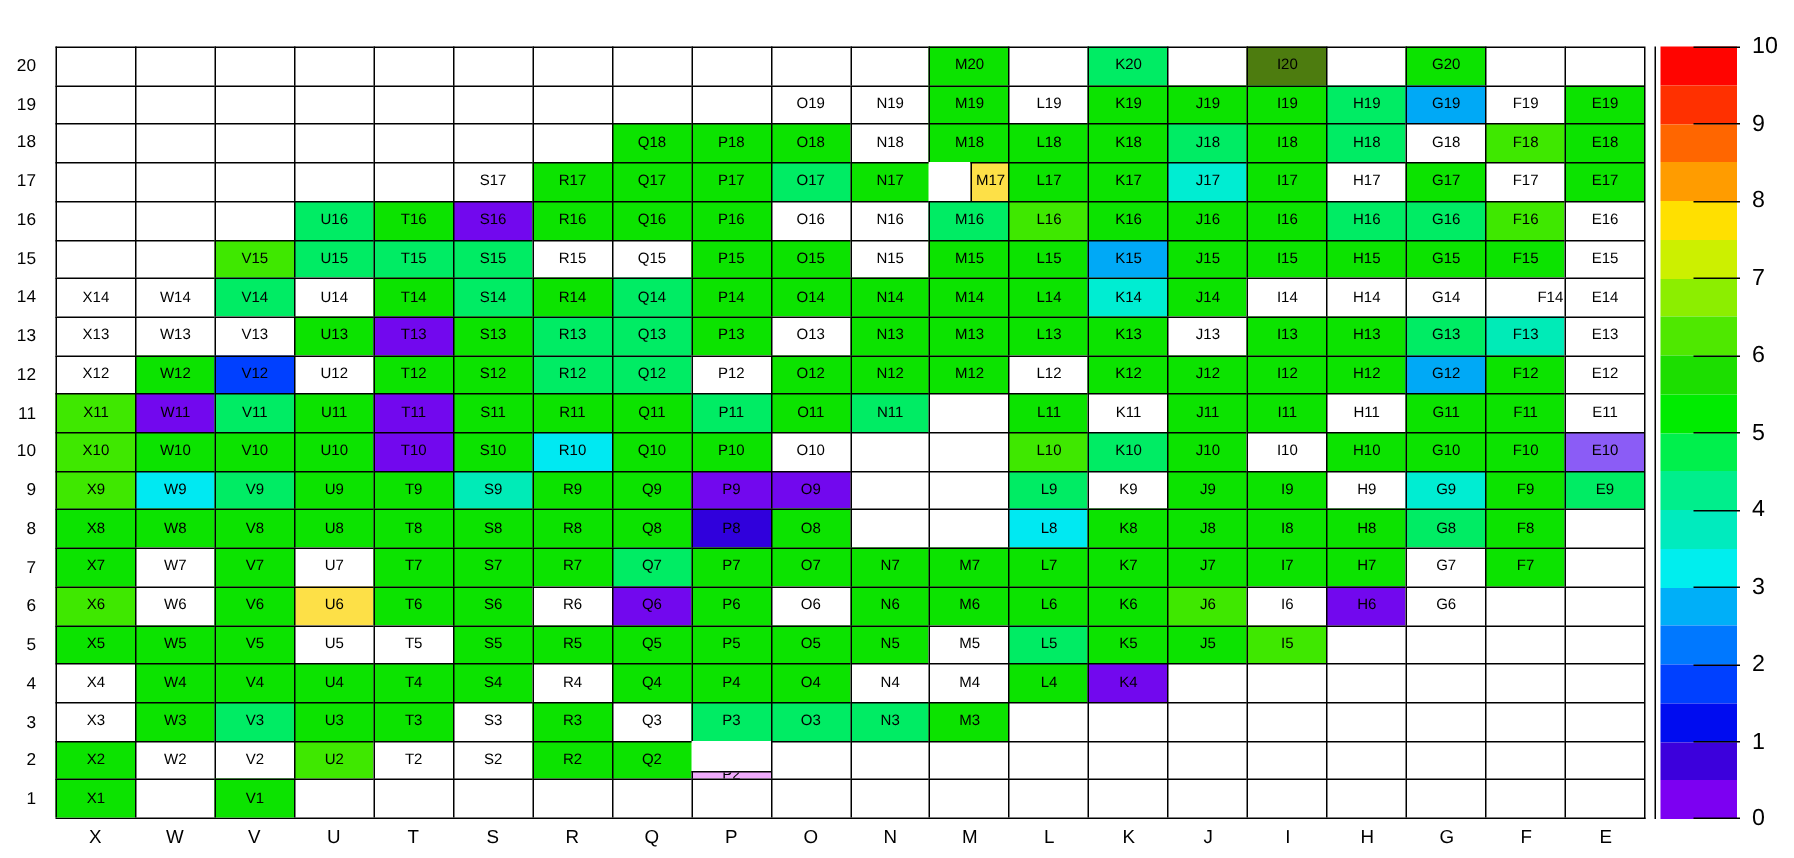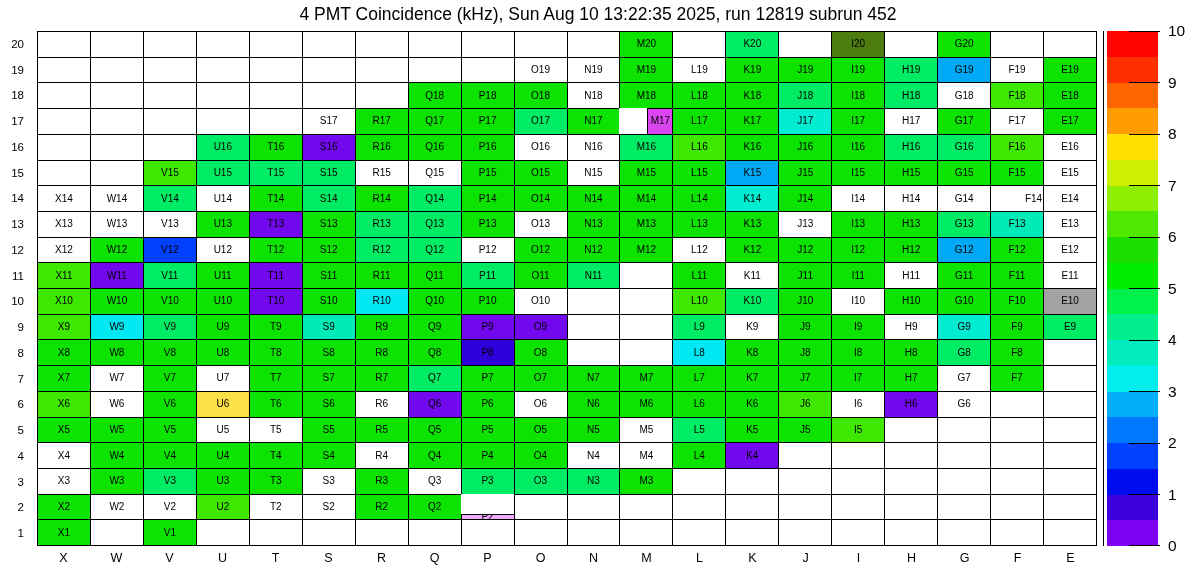--- a/index.html
+++ b/index.html
@@ -25,21 +25,20 @@
         display:flex;flex-direction:column;}
   .band{flex:1 1 auto;}
   #cbar-ticks{position:absolute;left:1107px;top:31px;width:89px;height:515px;}
   .ctick{position:absolute;left:22px;width:31px;height:1px;background:#000;}
   .cticklab{position:absolute;left:61px;transform:translateY(-50%);font-size:15.5px;}
 </style>
 </head>
 <body>
 
 <div id="canvas">
-  <div id="title">4 PMT Coincidence (kHz), Sun Aug 10 13:22:35 2025, run 12819 subrun 452</div>
   <div id="ylabels">
       <div class="ylab">20</div>
       <div class="ylab">19</div>
       <div class="ylab">18</div>
       <div class="ylab">17</div>
       <div class="ylab">16</div>
       <div class="ylab">15</div>
       <div class="ylab">14</div>
       <div class="ylab">13</div>
       <div class="ylab">12</div>
@@ -120,21 +119,21 @@
       <div class="cell"></div>
       <div class="cell"></div>
       <div class="cell"></div>
       <div class="cell"></div>
       <div class="cell" style="background: rgb(255, 255, 255);">S17</div>
       <div class="cell" style="background: rgb(12, 227, 0);">R17</div>
       <div class="cell" style="background: rgb(12, 227, 0);">Q17</div>
       <div class="cell" style="background: rgb(12, 227, 0);">P17</div>
       <div class="cell" style="background: rgb(0, 236, 100);">O17</div>
       <div class="cell" style="background: rgb(12, 227, 0);">N17</div>
-      <div class="cell" style="background: #d946ef; margin-left: 28px;">M17</div>
+      <div class="cell" style="background: #fde047; margin-left: 28px;">M17</div>
       <div class="cell" style="background: rgb(12, 227, 0);">L17</div>
       <div class="cell" style="background: rgb(12, 227, 0);">K17</div>
       <div class="cell" style="background: rgb(0, 237, 210);">J17</div>
       <div class="cell" style="background: rgb(12, 227, 0);">I17</div>
       <div class="cell" style="background: rgb(255, 255, 255);">H17</div>
       <div class="cell" style="background: rgb(12, 227, 0);">G17</div>
       <div class="cell" style="background: rgb(255, 255, 255);">F17</div>
       <div class="cell" style="background: rgb(12, 227, 0);">E17</div>
       <div class="cell"></div>
       <div class="cell"></div>
@@ -268,21 +267,21 @@
       <div class="cell" style="background: rgb(255, 255, 255);">O10</div>
       <div class="cell"></div>
       <div class="cell"></div>
       <div class="cell" style="background: rgb(63, 232, 0);">L10</div>
       <div class="cell" style="background: rgb(0, 236, 100);">K10</div>
       <div class="cell" style="background: rgb(12, 227, 0);">J10</div>
       <div class="cell" style="background: rgb(255, 255, 255);">I10</div>
       <div class="cell" style="background: rgb(12, 227, 0);">H10</div>
       <div class="cell" style="background: rgb(12, 227, 0);">G10</div>
       <div class="cell" style="background: rgb(12, 227, 0);">F10</div>
-      <div class="cell" style="background: #a3a3a3;">E10</div>
+      <div class="cell" style="background: #8b5cf6;">E10</div>
       <div class="cell" style="background: rgb(63, 232, 0);">X9</div>
       <div class="cell" style="background: rgb(0, 233, 242);">W9</div>
       <div class="cell" style="background: rgb(0, 236, 100);">V9</div>
       <div class="cell" style="background: rgb(12, 227, 0);">U9</div>
       <div class="cell" style="background: rgb(12, 227, 0);">T9</div>
       <div class="cell" style="background: rgb(0, 235, 183);">S9</div>
       <div class="cell" style="background: rgb(12, 227, 0);">R9</div>
       <div class="cell" style="background: rgb(12, 227, 0);">Q9</div>
       <div class="cell" style="background: rgb(114, 8, 238);">P9</div>
       <div class="cell" style="background: rgb(114, 8, 238);">O9</div>

